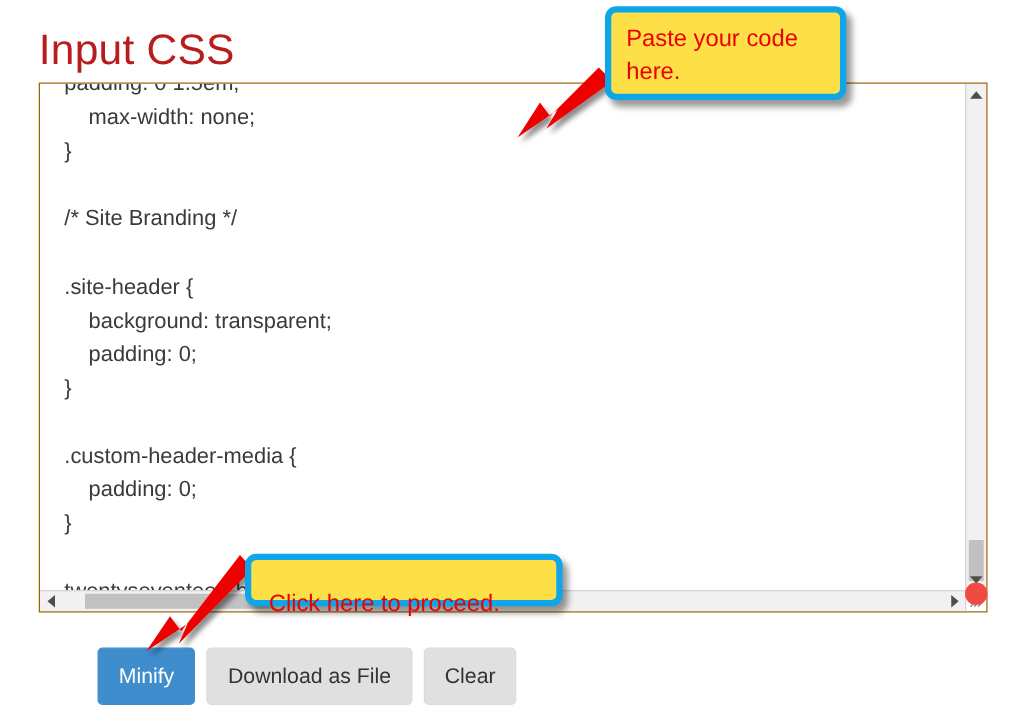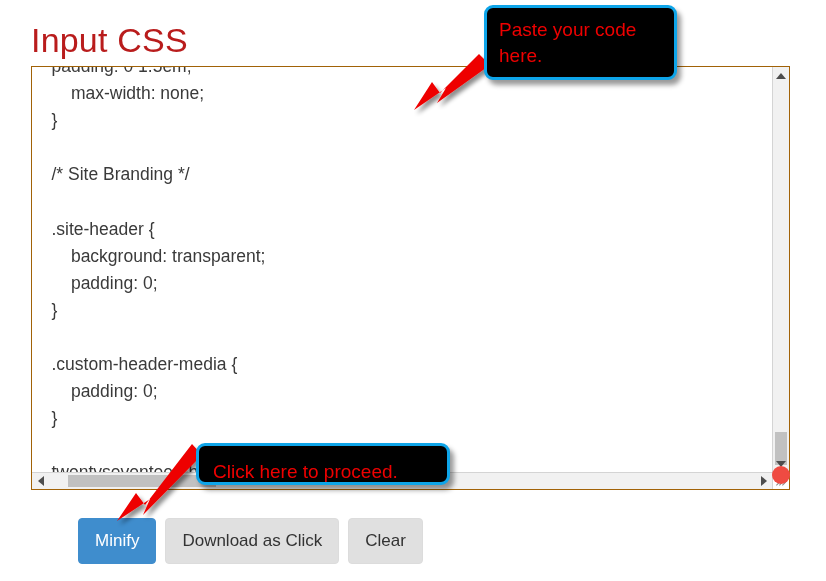--- a/index.html
+++ b/index.html
@@ -207,22 +207,22 @@
   }
   .btn.primary {
     background: #3f8dcd;
     border-color: #3f8dcd;
     color: #ffffff;
   }
 
   
   .callout {
     position: absolute;
-    background: #000000;
-    border: 3px solid #0ea5e9;
+    background: #fde047;
+    border: 5px solid #0ea5e9;
     border-radius: 9px;
     color: #ee0000;
     font-family: "Liberation Sans", sans-serif;
     box-sizing: border-box;
     box-shadow: 4px 5px 5px rgba(0,0,0,0.40);
     z-index: 20;
   }
   .callout .txt {
     display: block;
     padding: 0;
@@ -238,21 +238,21 @@
     padding: 9px 0 0 12px;
   }
 
   #callout-click {
     left: 196px;
     top: 443px;
     width: 254px;
     height: 42px;
     font-size: 19px;
     line-height: 32px;
-    padding: 10px 0 0 14px;
+    padding: 20px 0 0 14px;
   }
 
   
   #arrow-layer {
     position: absolute;
     left: 0; top: 0;
     width: 826px;
     height: 581px;
     pointer-events: none;
     z-index: 19;
@@ -320,21 +320,21 @@
 
     <div class="resize-grip">
       <i class="rg1"></i>
         <i class="rg2"></i>
         <i class="rg3"></i>
     </div>
   </div>
 
   <div class="btn-row">
     <button class="btn primary">Minify</button>
-    <button class="btn">Download as Click</button>
+    <button class="btn">Download as File</button>
     <button class="btn">Clear</button>
   </div>
 
   <svg id="arrow-layer" width="826" height="581" viewBox="0 0 826 581">
     <defs>
       <filter id="shdw" x="-40%" y="-40%" width="200%" height="200%">
         <feDropShadow dx="3" dy="4" stdDeviation="2.2" flood-color="#000" flood-opacity="0.45"></feDropShadow>
       </filter>
     </defs>
 

